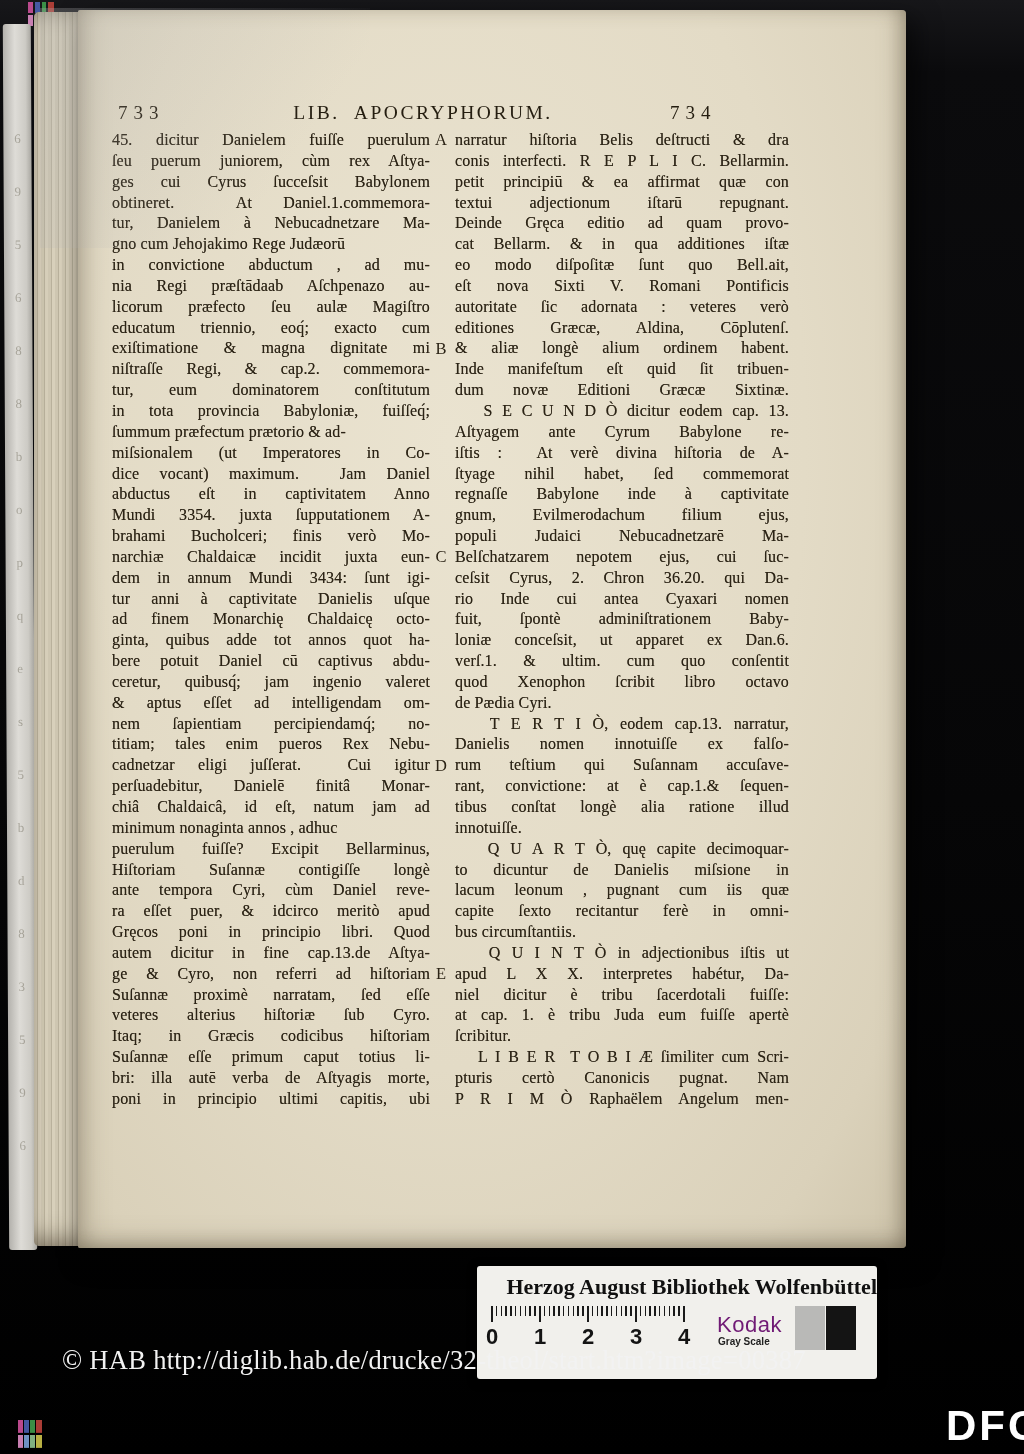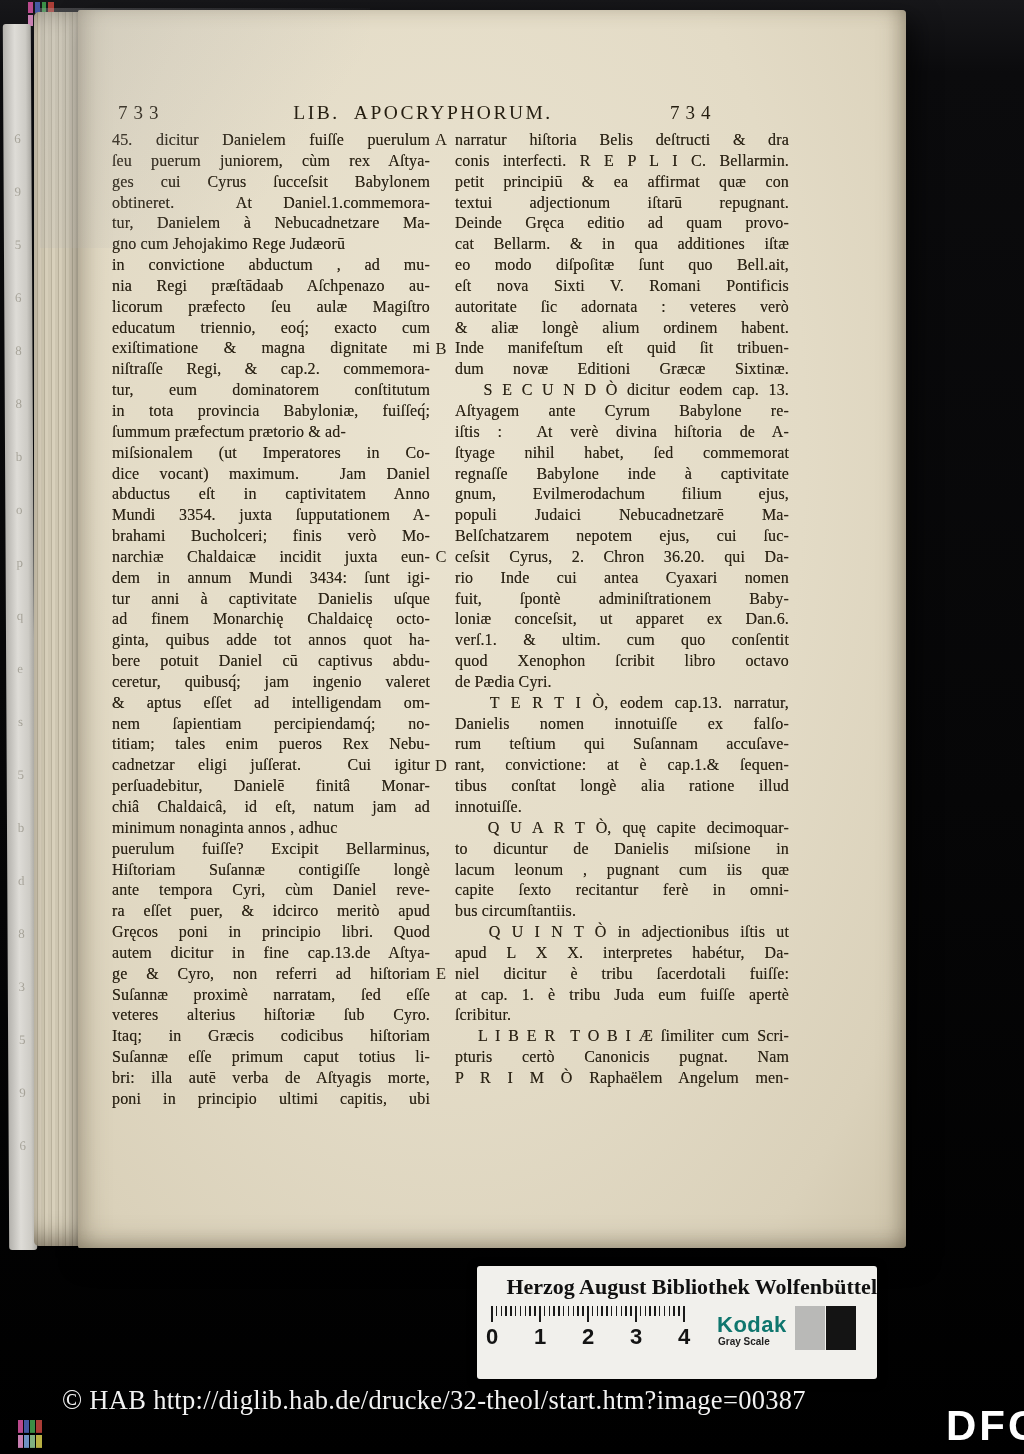--- a/index.html
+++ b/index.html
@@ -81,30 +81,30 @@
     background:#f1f0ec; border-radius:3px; box-shadow:0 2px 10px rgba(0,0,0,.65);
   }
   .label-title { margin-top:8px; text-align:right; font-weight:bold; font-size:22px; color:#101010; }
   .ruler { position:absolute; left:14px; top:40px; width:212px; height:46px; }
   .ticks-minor { position:absolute; left:0; top:0; width:194px; height:10px;
     background:repeating-linear-gradient(90deg,#1a1a1a 0 1.3px, transparent 1.3px 4.8px); }
   .tick-major { position:absolute; top:0; width:2px; height:16px; background:#1a1a1a; }
   .scale-num { position:absolute; top:18px; width:22px; margin-left:-11px; text-align:center;
     font-family:"Liberation Sans", sans-serif; font-weight:bold; font-size:22px; color:#141414; }
   .kodak { position:absolute; left:240px; top:46px; font-family:"Liberation Sans", sans-serif;
-    font-weight:bold; font-size:22px; color:#0f766e; letter-spacing:0.5px; }
+    font-weight:normal; font-size:22px; color:#701a75; letter-spacing:0.5px; }
   .kodak-sub { position:absolute; left:241px; top:70px; font-family:"Liberation Sans", sans-serif;
     font-weight:bold; font-size:10px; color:#222; }
   .patch { position:absolute; top:40px; height:44px; }
   .patch.light { left:318px; width:30px; background:#b9b9b7; }
   .patch.dark { left:349px; width:30px; background:#141414; }
 
   
   .footer-text { position:absolute; left:62px; top:1345px; font-size:26.5px;
-    color:#f2f2f2; letter-spacing:0.3px; font-family:"Liberation Serif", serif;margin-top:40px; }
+    color:#f2f2f2; letter-spacing:0.3px; font-family:"Liberation Serif", serif; }
   .dfg-logo { position:absolute; left:922px; top:1402px; font-size:42px; font-weight:bold;
     color:#fff; font-family:"Liberation Sans", sans-serif; letter-spacing:3px;margin-left:24px; }
 </style>
 </head>
 <body>
 
 <div class="photo">
 
   <div class="color-strip top"></div>
 
@@ -192,20 +192,21 @@
     <div class="col col-right">
         <div class="tline just">narratur hiſtoria Belis deſtructi &amp; dra</div>
         <div class="tline just">conis interfecti. R E P L I C. Bellarmin.</div>
         <div class="tline just">petit principiū &amp; ea affirmat quæ con</div>
         <div class="tline just">textui adjectionum iſtarū repugnant.</div>
         <div class="tline just">Deinde Gręca editio ad quam provo-</div>
         <div class="tline just">cat Bellarm. &amp; in qua additiones iſtæ</div>
         <div class="tline just">eo modo diſpoſitæ ſunt quo Bell.ait,</div>
         <div class="tline just">eſt nova Sixti V. Romani Pontificis</div>
         <div class="tline just">autoritate ſic adornata : veteres verò</div>
+        <div class="tline just">editiones Græcæ, Aldina, Cōplutenſ.</div>
         <div class="tline just">&amp; aliæ longè alium ordinem habent.</div>
         <div class="tline just">Inde manifeſtum eſt quid ſit tribuen-</div>
         <div class="tline just">dum novæ Editioni Græcæ Sixtinæ.</div>
         <div class="tline just">   S E C U N D Ò dicitur eodem cap. 13.</div>
         <div class="tline just">Aſtyagem ante Cyrum Babylone re-</div>
         <div class="tline just">iſtis :  At verè divina hiſtoria de A-</div>
         <div class="tline just">ſtyage nihil habet, ſed commemorat</div>
         <div class="tline just">regnaſſe Babylone inde à captivitate</div>
         <div class="tline just">gnum, Evilmerodachum filium ejus,</div>
         <div class="tline just">populi Judaici Nebucadnetzarē Ma-</div>

